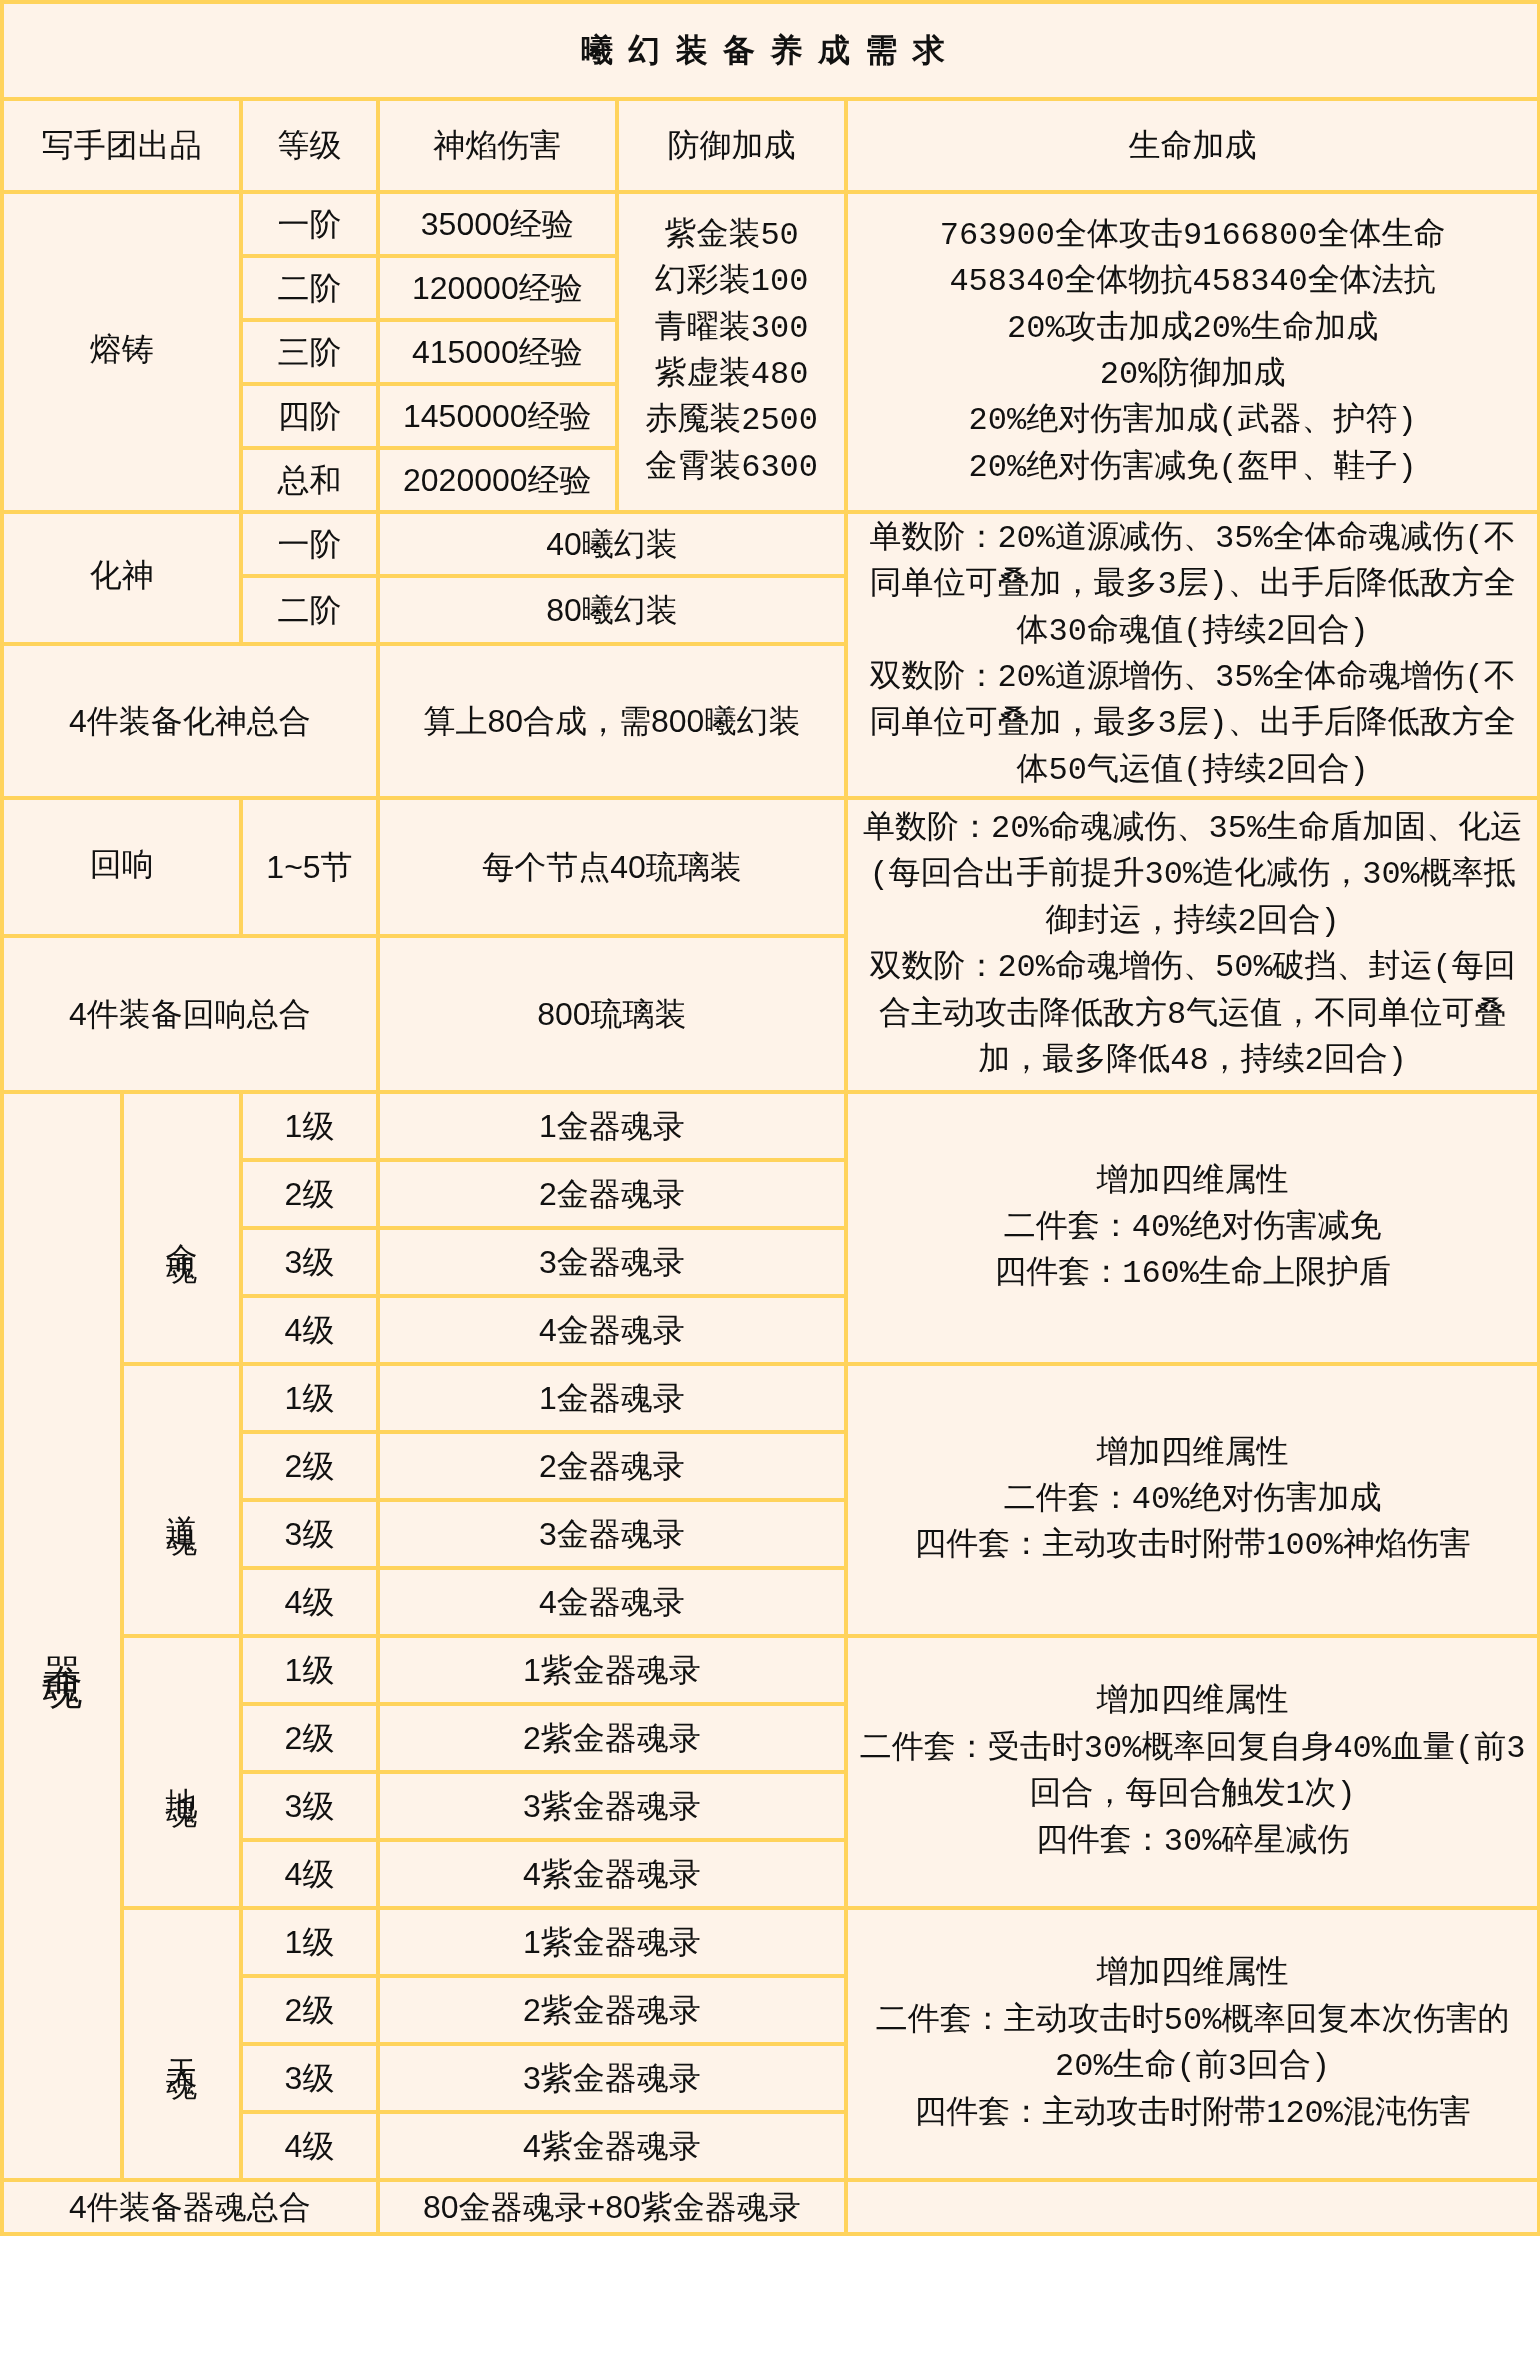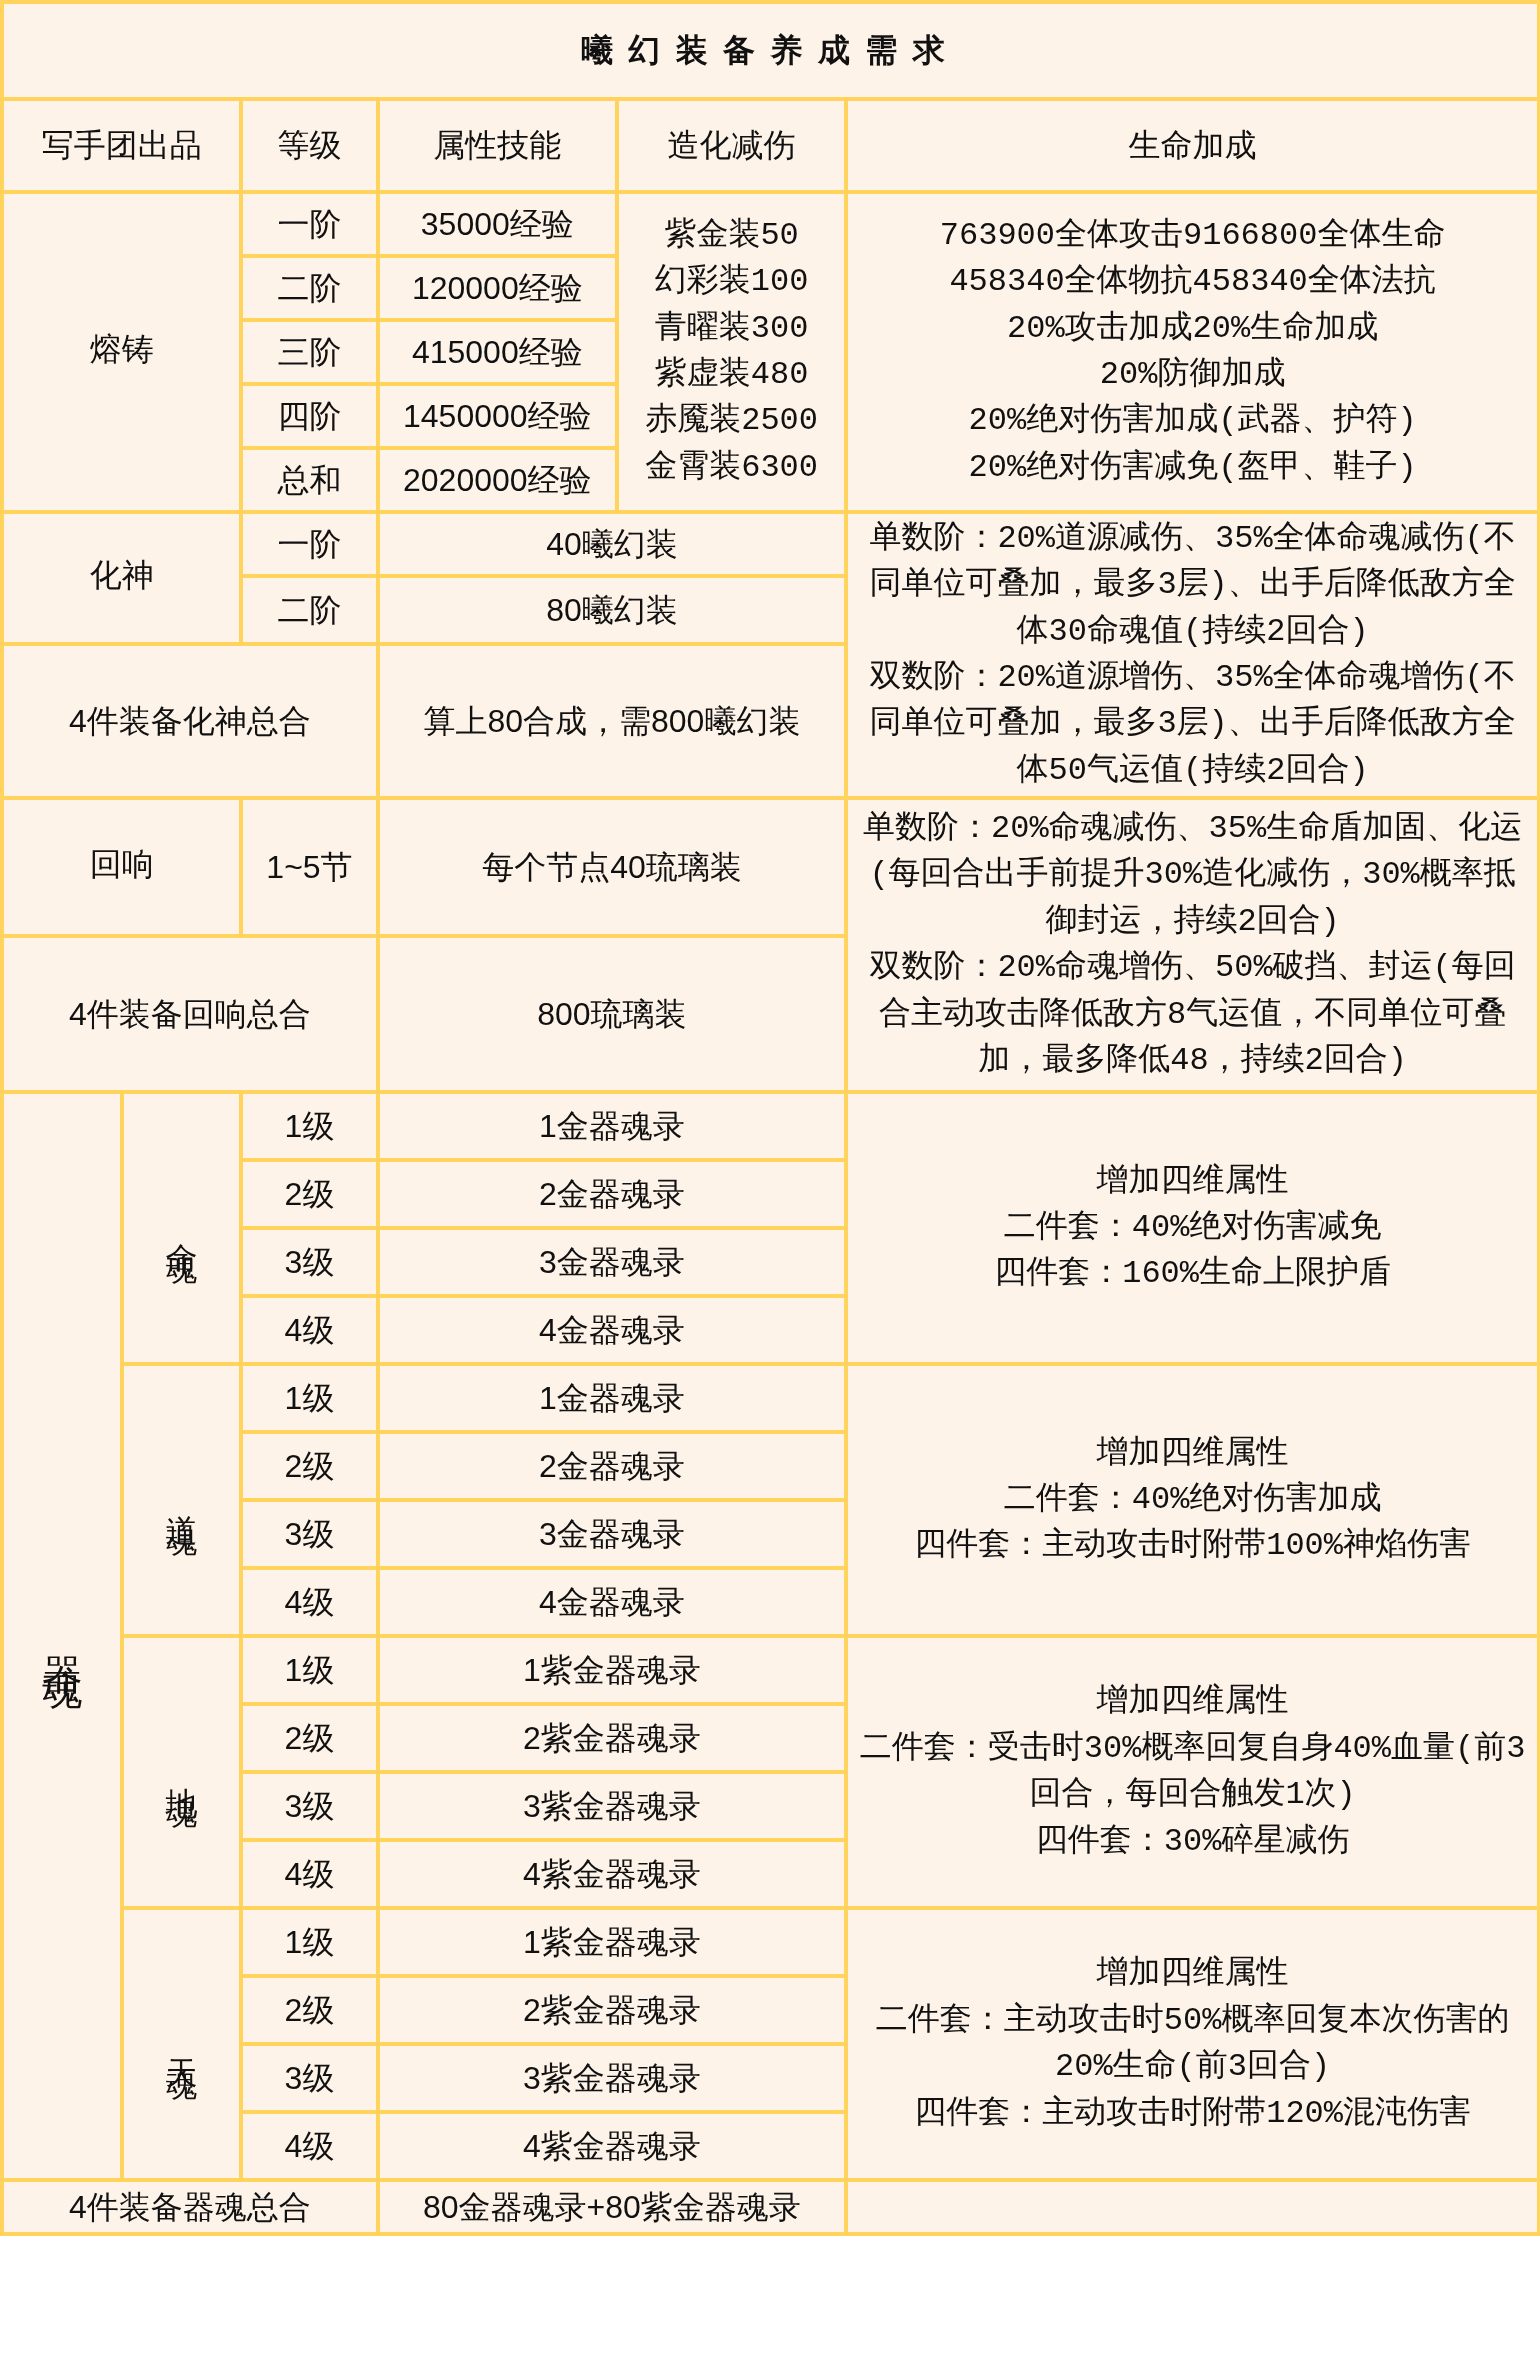--- a/index.html
+++ b/index.html
@@ -72,22 +72,22 @@
   </colgroup>
 
   <tbody>
         <tr style="height:97px">
     <td colspan="6" class="title-cell">曦幻装备养成需求</td>
   </tr>
 
   <tr style="height:93px">
     <td colspan="2" class="head">写手团出品</td>
     <td class="head">等级</td>
-    <td class="head">属性技能</td>
-    <td class="head">造化减伤</td>
+    <td class="head">神焰伤害</td>
+    <td class="head">防御加成</td>
     <td class="head">生命加成</td>
   </tr>
 
   <tr style="height:64px">
     <td colspan="2" rowspan="5" class="seclabel">熔铸</td>
     <td>一阶</td>
     <td>35000经验</td>
     <td rowspan="5" class="pre">紫金装50
 幻彩装100
 青曜装300

